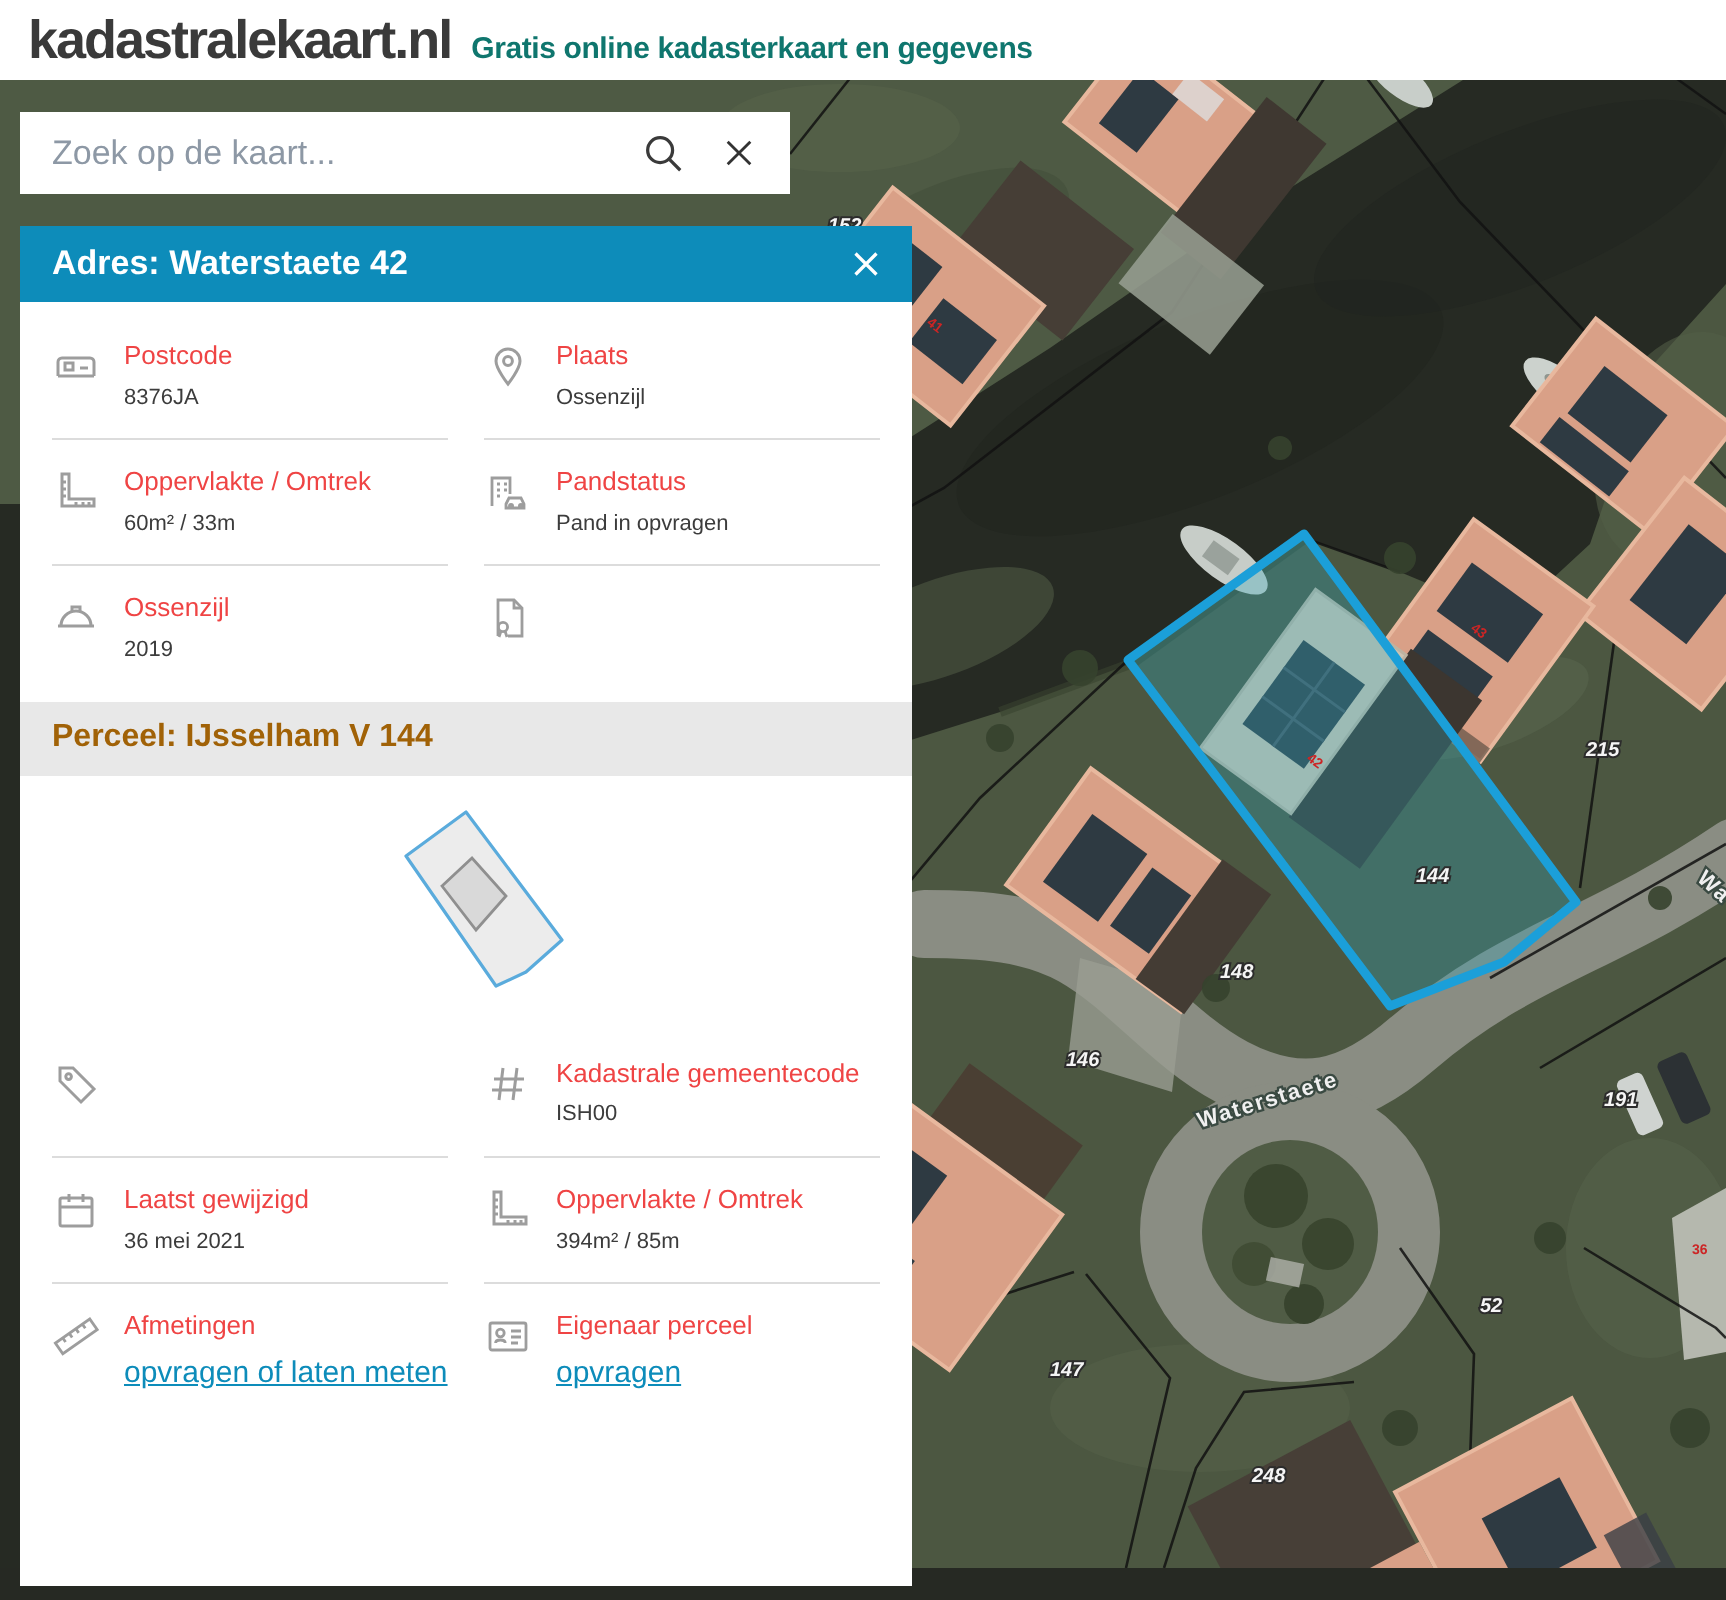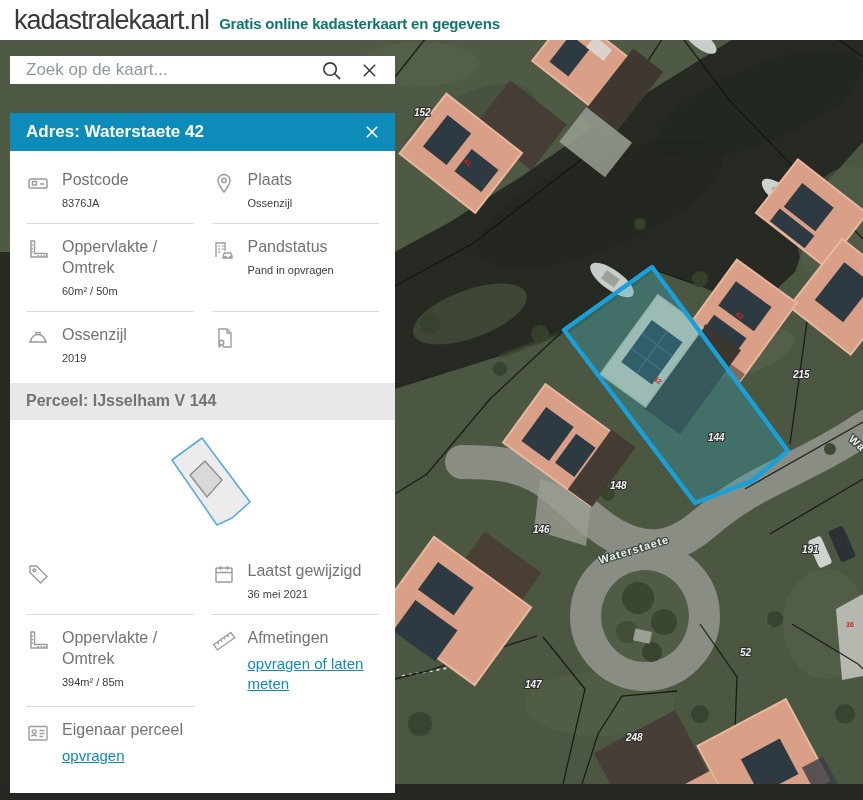--- a/index.html
+++ b/index.html
@@ -6,49 +6,49 @@
   html,body { width:863px; height:800px; overflow:hidden; }
   body { font-family:"Liberation Sans", sans-serif; position:relative; background:#262923; }
 
   
   .map-wrap { position:absolute; left:0; top:24px; width:730px; height:760px; cursor:grab; }
   .map-wrap svg { display:block; }
 
   
   .site-header { position:absolute; left:0; top:0; width:863px; height:40px; background:#ffffff;
     display:flex; align-items:baseline; padding:6px 0 0 14px; z-index:30; }
-  .logo { font-size:27px; font-weight:400; color:#3a3a3a; letter-spacing:-1px; line-height:1.1; }
+  .logo { font-size:27px; font-weight:700; color:#3a3a3a; letter-spacing:-1px; line-height:1.1; }
   .tagline { font-size:15px; font-weight:700; color:#0f766e; margin-left:10px; letter-spacing:-0.2px; }
 
   
-  .search-bar { position:absolute; left:10px; top:56px; width:385px; height:28px; background:#fff;
+  .search-bar { position:absolute; left:10px; top:56px; width:385px; height:41px; background:#fff;
     display:flex; align-items:center; z-index:20; }
   .search-bar input { flex:1; border:none; outline:none; font-size:17px; padding-left:16px;
     color:#3c3c3c; font-family:"Liberation Sans",sans-serif; background:transparent; }
   .search-bar input::placeholder { color:#8d98a5; }
   .sb-icon { width:24px; height:24px; margin-right:14px; flex-shrink:0; cursor:pointer; display:flex; align-items:center; justify-content:center; }
 
   
-  .panel { position:absolute; left:10px; top:113px; width:385px; height:680px; background:#fff;
+  .panel { position:absolute; left:10px; top:113px; width:446px; height:680px; background:#fff;
     z-index:20; display:flex; flex-direction:column; }
   .panel-header { height:38px; background:#0d8cba; display:flex; align-items:center;
     justify-content:space-between; padding:0 14px 0 16px; flex-shrink:0; }
   .panel-title { color:#fff; font-weight:700; font-size:17px; }
   .panel-close { width:18px; height:18px; cursor:pointer; }
 
   .fgrid { display:grid; grid-template-columns:1fr 1fr; column-gap:18px; padding:6px 16px 0 16px; }
   .field { display:flex; gap:12px; padding:13px 0 13px 0; border-bottom:1px solid #dcdcdc; }
   .field.nb { border-bottom:none; }
   .f-icon { width:24px; height:24px; flex-shrink:0; margin-top:1px; color:#9d9d9d; }
-  .f-label { color:#737373; font-size:16px; line-height:1.3; }
+  .f-label { color:#ef4444; font-size:13px; line-height:1.3; }
   .f-value { color:#3c3c3c; font-size:11px; margin-top:5px; line-height:1.3; }
   .f-link  { color:#0d8cba; font-size:15px; margin-top:5px; line-height:1.35; text-decoration:underline; display:inline-block; cursor:pointer; }
 
   .section-title { background:#e8e8e8; padding:9px 16px 10px 16px; font-weight:700; font-size:16px;
-    color:#737373; margin-top:5px; }
+    color:#a16207; margin-top:5px; }
   .parcel-diagram { height:122px; display:flex; align-items:center; justify-content:center; }
 
   
   .plabel { font-size:10px; font-weight:700; font-style:italic; fill:#f5f5f5;
     paint-order:stroke; stroke:#2c2c2c; stroke-width:2px; }
   .streetlabel { font-size:11px; font-weight:700; fill:#f0f0f0; letter-spacing:1px;
     paint-order:stroke; stroke:#3a4a42; stroke-width:2.4px; }
   .rednum { font-size:7px; font-weight:700; fill:#cc2525; }
 </style>
 </head>
@@ -287,21 +287,21 @@
     </div>
     <div class="field">
       <span class="f-icon">
         <svg width="24" height="24" viewBox="0 0 24 24" fill="none" stroke="currentColor" stroke-width="1.5">
           <path d="M5,3 h3.5 v12.5 H21 v3.5 H5 z"></path>
           <path d="M5,7 h2 M5,10.5 h2 M5,14 h2 M12,19 v-2 M15.5,19 v-2 M18.5,19 v-2"></path>
         </svg>
       </span>
       <div class="f-text">
         <div class="f-label">Oppervlakte / Omtrek</div>
-        <div class="f-value">60m² / 50m</div>
+        <div class="f-value">60m² / 33m</div>
       </div>
     </div>
     <div class="field">
       <span class="f-icon">
         <svg width="24" height="24" viewBox="0 0 24 24" fill="none" stroke="currentColor" stroke-width="1.4">
           <path d="M4,19 V5 h9 v8"></path>
             <path d="M6.5,8 h1.5 M10,8 h1.5 M6.5,11 h1.5 M10,11 h1.5 M6.5,14 h1.5"></path>
           <path d="M11,18 l1.5,-3 h6 l1.5,3 v2 h-9 z"></path>
             <circle cx="13.5" cy="19" r="0.8"></circle>
             <circle cx="18.5" cy="19" r="0.8"></circle>
@@ -351,20 +351,31 @@
       <span class="f-icon">
         <svg width="24" height="24" viewBox="0 0 24 24" fill="none" stroke="currentColor" stroke-width="1.5">
           <path d="M4,4 h6.5 L21,14.5 14.5,21 4,10.5 z"></path>
             <circle cx="8.3" cy="8.3" r="1.4"></circle>
         </svg>
       </span>
     </div>
     <div class="field">
       <span class="f-icon">
         <svg width="24" height="24" viewBox="0 0 24 24" fill="none" stroke="currentColor" stroke-width="1.5">
+          <path d="M9.5,4 L7.5,20 M16.5,4 L14.5,20 M5,9.5 h15 M4,15 h15"></path>
+        </svg>
+      </span>
+      <div class="f-text">
+        <div class="f-label">Kadastrale gemeentecode</div>
+        <div class="f-value">ISH00</div>
+      </div>
+    </div>
+    <div class="field">
+      <span class="f-icon">
+        <svg width="24" height="24" viewBox="0 0 24 24" fill="none" stroke="currentColor" stroke-width="1.5">
           <rect x="4" y="6" width="16" height="14" rx="1"></rect>
             <path d="M4,10.5 h16 M8.5,4 v4 M15.5,4 v4"></path>
         </svg>
       </span>
       <div class="f-text">
         <div class="f-label">Laatst gewijzigd</div>
         <div class="f-value">36 mei 2021</div>
       </div>
     </div>
     <div class="field">

